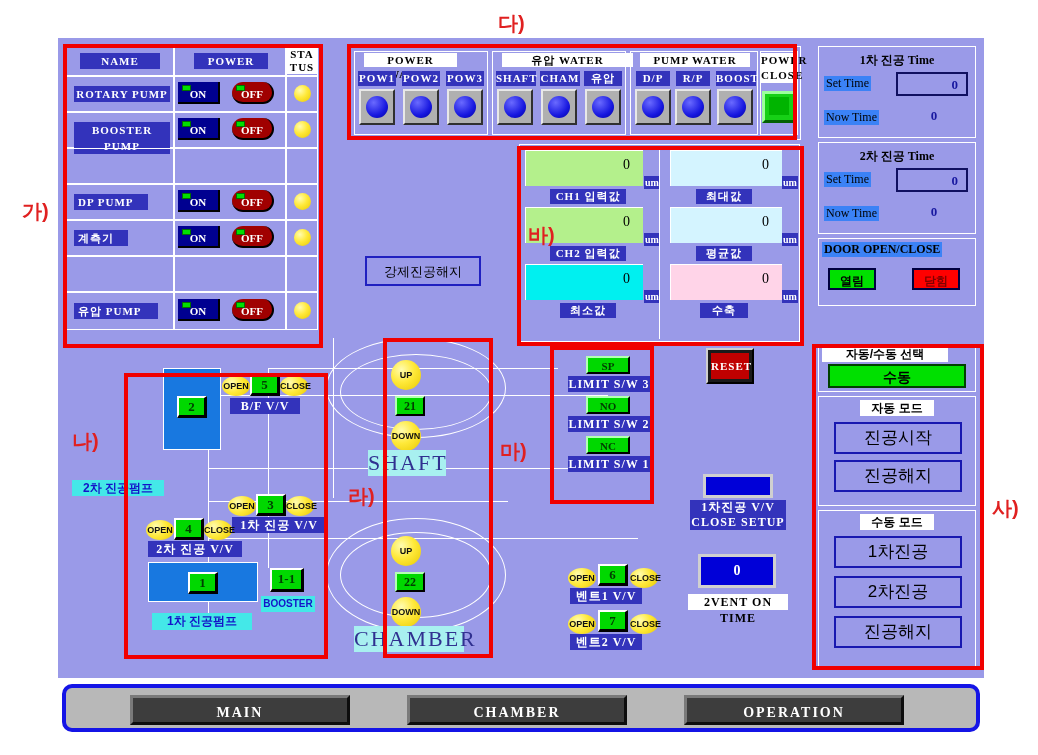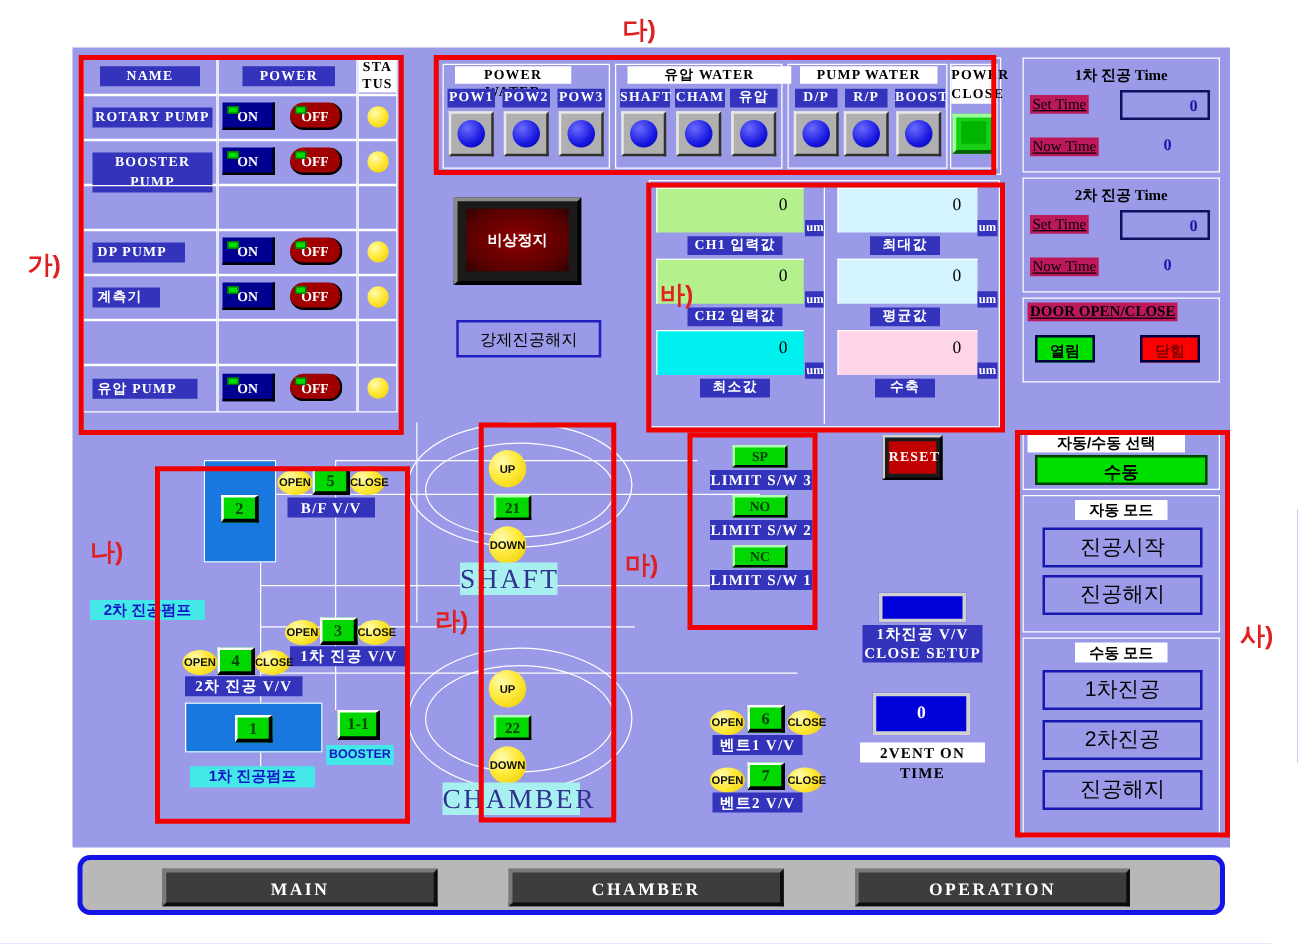--- a/index.html
+++ b/index.html
@@ -97,21 +97,21 @@
     background:#16d016;
     border-top:3px solid #9cff9c;border-left:3px solid #9cff9c;
     border-right:3px solid #036003;border-bottom:3px solid #036003;
     box-sizing:border-box;
   }
   .grnsq i{display:block;margin:3px auto 0;width:20px;height:18px;background:#00b400;}
   
   #rt{position:absolute;left:760px;top:8px;width:158px;height:292px;}
   .rtsec{position:absolute;left:0;width:158px;border:1px solid #ffffff;box-sizing:border-box;background:#9a9ae8;}
   .rthdr{position:absolute;width:100%;text-align:center;font:bold 12px "Liberation Serif", serif;color:#000;}
-  .rtlab{position:absolute;background:#be185d;color:#000;font:12px "Liberation Serif", serif;padding:0 2px;text-decoration:underline;}
+  .rtlab{position:absolute;background:#3b82f6;color:#000;font:12px "Liberation Serif", serif;padding:0 2px;}
   .numbox{
     position:absolute;background:#9a9ae8;
     border:2px solid #101060;box-sizing:border-box;
     color:#1818a0;font:bold 13px "Liberation Serif", serif;
     text-align:right;padding-right:8px;line-height:22px;
   }
   .numplain{position:absolute;color:#1818a0;font:bold 13px "Liberation Serif", serif;text-align:center;}
   .doorbtn{
     position:absolute;width:48px;height:22px;box-sizing:border-box;
     font:bold 12px "Liberation Sans", sans-serif;text-align:center;line-height:22px;
@@ -365,23 +365,20 @@
     <div class="numbox" style="left:78px;top:122px;width:72px;height:24px;">0</div>
     <div class="rtlab" style="left:6px;top:160px;">Now Time</div>
     <div class="numplain" style="left:106px;top:158px;width:20px;">0</div>
 
     <div class="rtsec" style="top:192px;height:68px;"></div>
     <div class="rtlab" style="left:4px;top:196px;font-weight:bold;">DOOR OPEN/CLOSE</div>
     <div class="doorbtn" style="left:10px;top:222px;background:#00e000;color:#000;">열림</div>
     <div class="doorbtn" style="left:94px;top:222px;background:#ff0000;color:#800000;">닫힘</div>
   </div>
 
-  <div class="estop">
-    <i>비상정지</i>
-  </div>
   <div class="forcebtn">강제진공해지</div>
 
   <div id="vals">
 
     <div class="vfield" style="left:5px;top:5px;width:118px;height:36px;background:#b4f08c;"></div>
     <span class="zero" style="left:103px;top:12px;">0</span>
     <div class="vunit" style="left:124px;top:31px;">um</div>
     <div class="vcap" style="left:30px;top:44px;width:76px;">CH1 입력값</div>
 
     <div class="vfield" style="left:5px;top:62px;width:118px;height:36px;background:#b4f08c;"></div>

